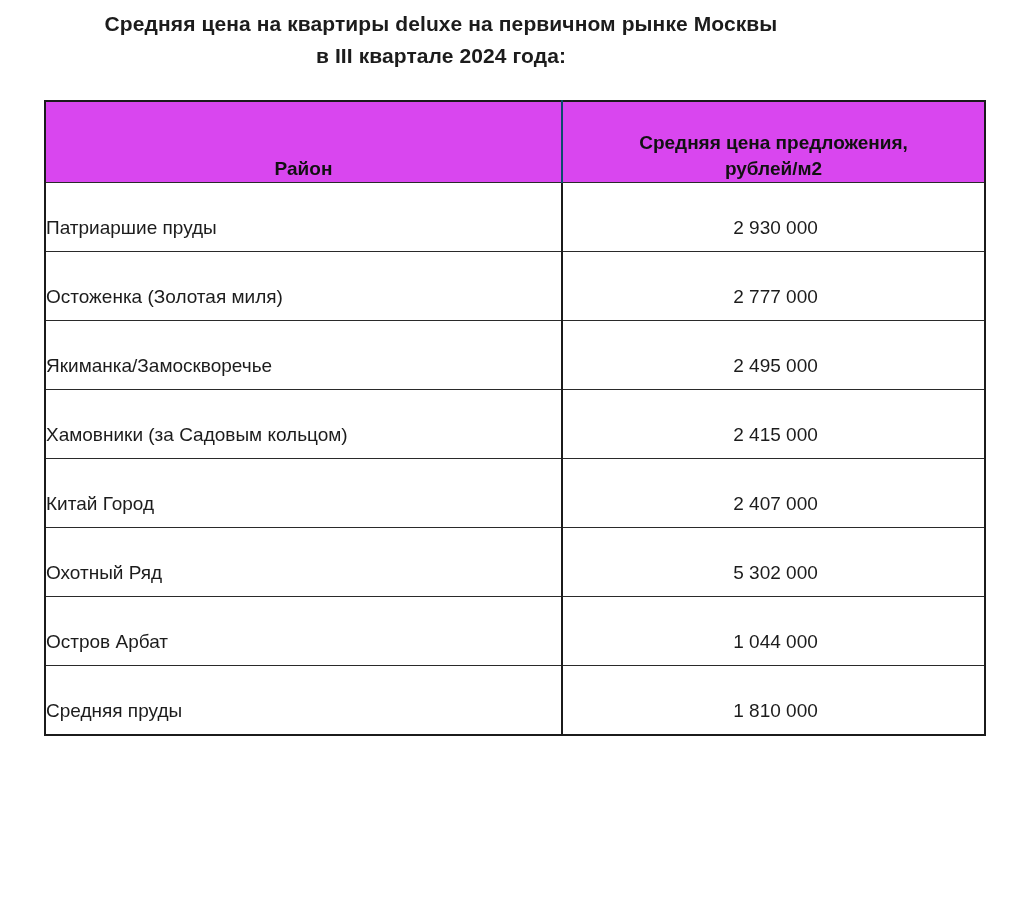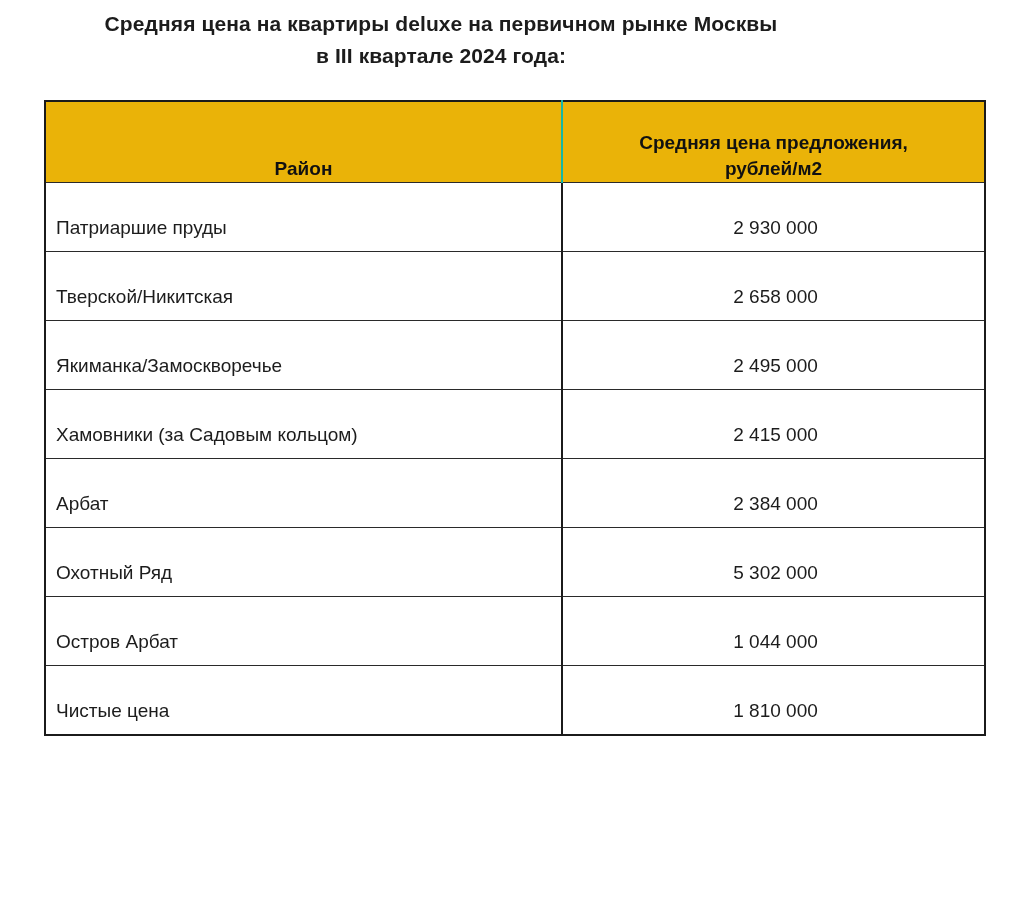--- a/index.html
+++ b/index.html
@@ -56,52 +56,52 @@
   table.price-table col.col-price    { width: 423px; }
 
   table.price-table th,
   table.price-table td {
     border: 1px solid #2a2a2a;
     padding: 0;
     vertical-align: bottom;
   }
 
   thead th {
-    background: #eab308;
+    background: #d946ef;
     height: 80px;
     vertical-align: middle;
     text-align: center;
     font-size: 19px;
     font-weight: bold;
     line-height: 26px;
     color: #111111;
     border-bottom: 2px solid #1b1b1b;
   }
-  thead th.th-district { border-right: 2px solid #14b8a6; }
+  thead th.th-district { border-right: 2px solid #0c4a6e; }
   .th-inner { display: block; padding: 0 14px; }
 
   tbody td {
     height: 68px;
     font-size: 19px;
     font-weight: normal;
     color: #1c1c1c;
   }
   tbody td.cell-district {
     text-align: left;
     border-right: 2px solid #1b1b1b;
   }
   tbody td.cell-price {
     text-align: center;
   }
   .cell-inner {
     display: block;
     padding-bottom: 12px;
     line-height: 22px;
   }
-  td.cell-district .cell-inner { padding-left: 10px; }
+  td.cell-district .cell-inner { }
   td.cell-price .cell-inner { padding-left: 4px; padding-right: 0; }
 </style>
 </head>
 <body>
 
 <div class="page">
 
   <div class="title-block">
     <div class="title-line">Средняя цена на квартиры deluxe на первичном рынке Москвы</div>
     <div class="title-line">в III квартале 2024 года:</div>
@@ -128,69 +128,69 @@
         <tr>
           <td class="cell-district">
               <span class="cell-inner">Патриаршие пруды</span>
             </td>
           <td class="cell-price">
               <span class="cell-inner">2 930 000</span>
             </td>
         </tr>
         <tr>
           <td class="cell-district">
-              <span class="cell-inner">Тверской/Никитская</span>
+              <span class="cell-inner">Остоженка (Золотая миля)</span>
             </td>
           <td class="cell-price">
-              <span class="cell-inner">2 658 000</span>
+              <span class="cell-inner">2 777 000</span>
             </td>
         </tr>
         <tr>
           <td class="cell-district">
               <span class="cell-inner">Якиманка/Замоскворечье</span>
             </td>
           <td class="cell-price">
               <span class="cell-inner">2 495 000</span>
             </td>
         </tr>
         <tr>
           <td class="cell-district">
               <span class="cell-inner">Хамовники (за Садовым кольцом)</span>
             </td>
           <td class="cell-price">
               <span class="cell-inner">2 415 000</span>
             </td>
         </tr>
         <tr>
           <td class="cell-district">
-              <span class="cell-inner">Арбат</span>
+              <span class="cell-inner">Китай Город</span>
             </td>
           <td class="cell-price">
-              <span class="cell-inner">2 384 000</span>
+              <span class="cell-inner">2 407 000</span>
             </td>
         </tr>
         <tr>
           <td class="cell-district">
               <span class="cell-inner">Охотный Ряд</span>
             </td>
           <td class="cell-price">
               <span class="cell-inner">5 302 000</span>
             </td>
         </tr>
         <tr>
           <td class="cell-district">
               <span class="cell-inner">Остров Арбат</span>
             </td>
           <td class="cell-price">
               <span class="cell-inner">1 044 000</span>
             </td>
         </tr>
         <tr>
           <td class="cell-district">
-              <span class="cell-inner">Чистые цена</span>
+              <span class="cell-inner">Средняя пруды</span>
             </td>
           <td class="cell-price">
               <span class="cell-inner">1 810 000</span>
             </td>
         </tr>
       </tbody>
     </table>
   </div>
 
 </div>

